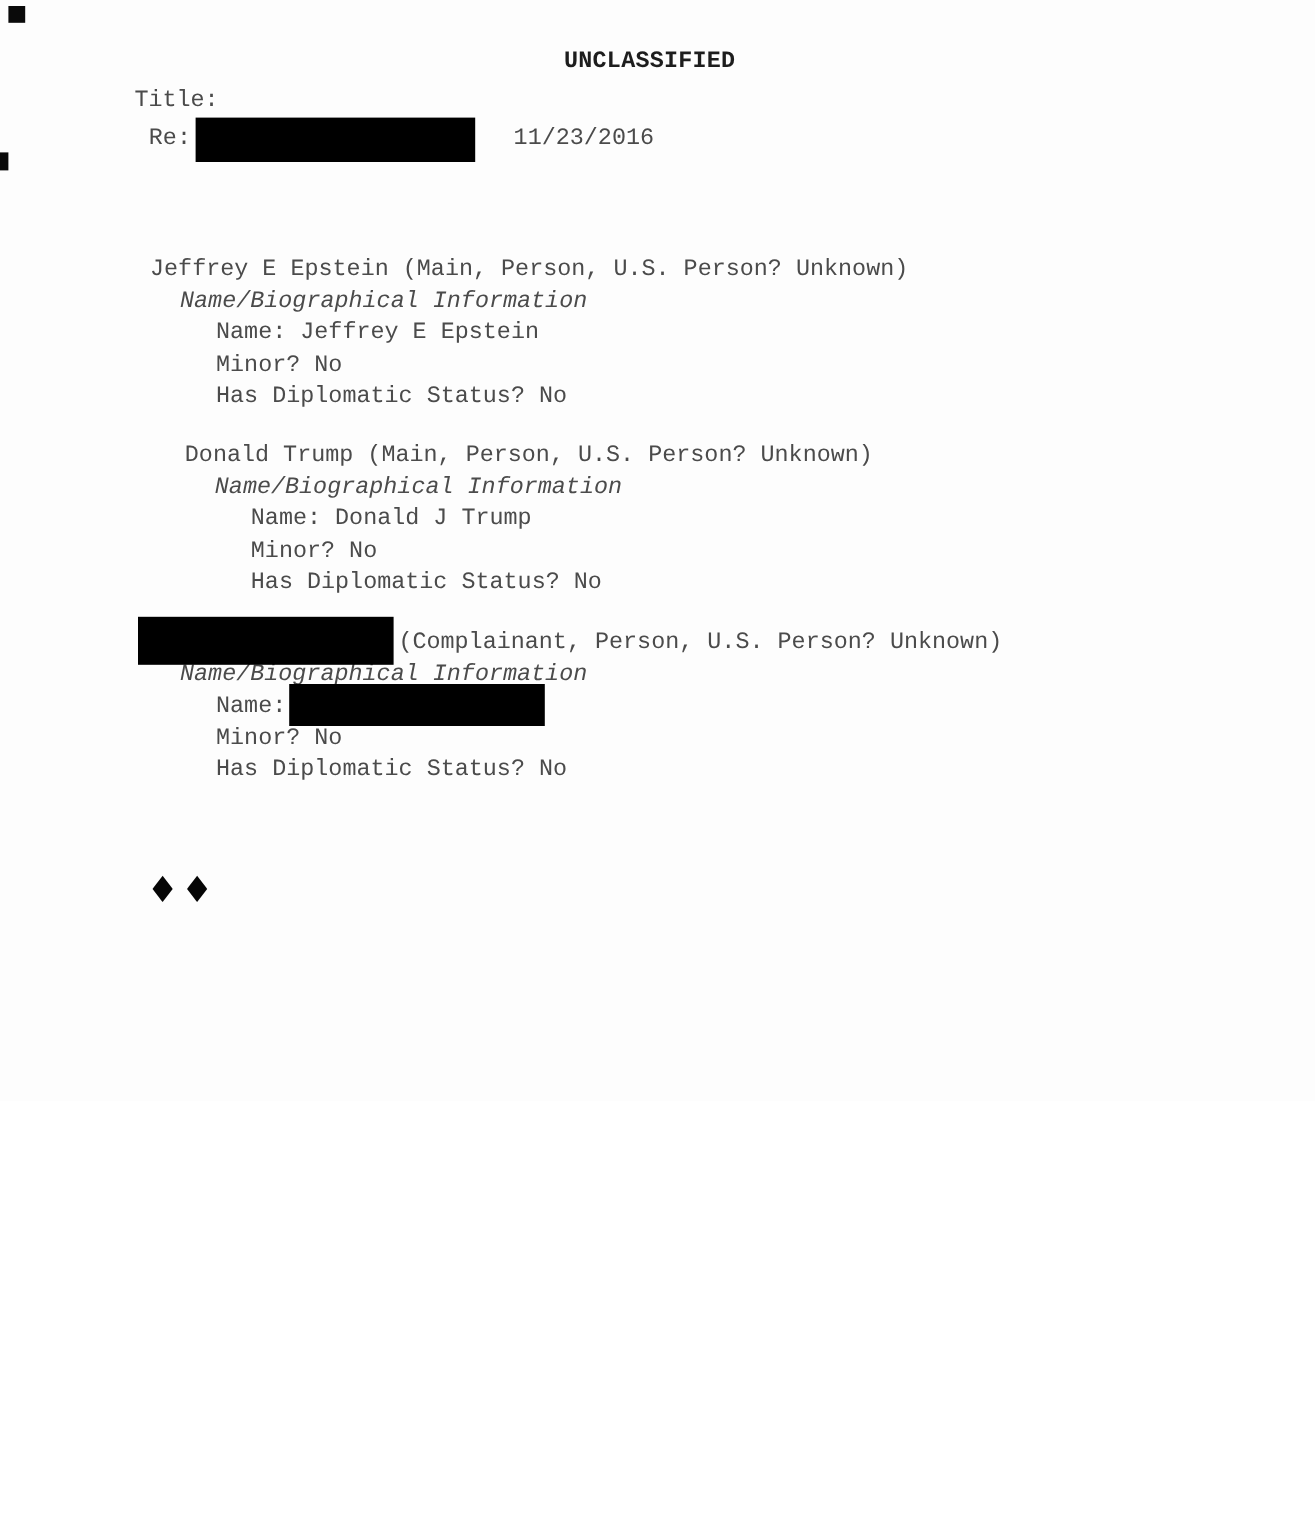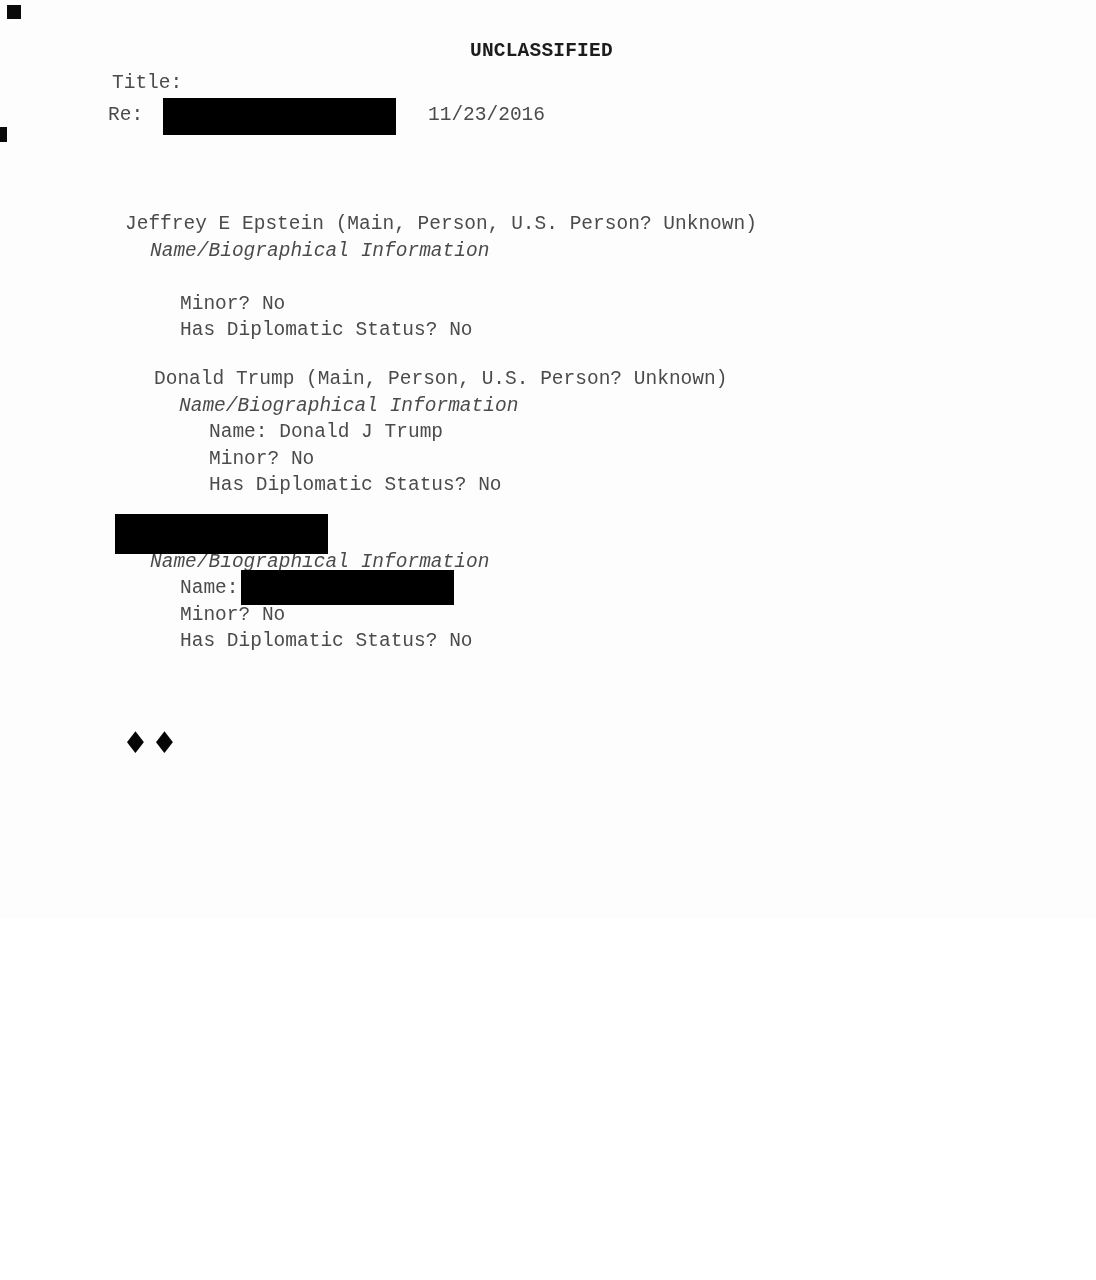--- a/index.html
+++ b/index.html
@@ -68,40 +68,42 @@
 
 <div class="page">
 
   <div class="artifact" style="left:7px; top:5px; width:14px; height:14px;"></div>
   <div class="artifact" style="left:0px; top:127px; width:7px; height:15px;"></div>
 
   <div class="line classification" style="left:470px; top:40px;">UNCLASSIFIED</div>
 
   <div class="line" style="left:112px; top:72px;">Title:</div>
 
-  <div class="line" style="left:108px; top:104px;">Re:</div>
+  <div class="line" style="left:124px; top:104px;">Re:</div>
   <div class="redact" style="left:163px; top:98px; width:233px; height:37px;"></div>
   <div class="line" style="left:400px; top:104px;margin-left:28px;">11/23/2016</div>
 
   <div id="entities">
       <div class="entity-section" style="top: 213px; text-decoration: underline;">
         <div class="line" style="left: 125px; top: 0px;">Jeffrey E Epstein (Main, Person, U.S. Person? Unknown)</div>
         <div class="line sub" style="left: 150px; top: 27px;">Name/Biographical Information</div>
+        <div class="line" style="left: 180px; top: 53px;">Name: Jeffrey E Epstein</div>
         <div class="line" style="left: 180px; top: 80px;">Minor? No</div>
         <div class="line" style="left: 180px; top: 106px;">Has Diplomatic Status? No</div>
       </div>
       <div class="entity-section" style="top: 368px; margin-left: 29px;">
         <div class="line" style="left: 125px; top: 0px;">Donald Trump (Main, Person, U.S. Person? Unknown)</div>
         <div class="line sub" style="left: 150px; top: 27px;">Name/Biographical Information</div>
         <div class="line" style="left: 180px; top: 53px; text-align: right;">Name: Donald J Trump</div>
         <div class="line" style="left: 180px; top: 80px;">Minor? No</div>
         <div class="line" style="left: 180px; top: 106px;">Has Diplomatic Status? No</div>
       </div>
       <div class="entity-section" style="top: 524px;">
         <div class="redact" style="left: 115px; top: -10px; width: 213px; height: 40px;"></div>
+        <div class="line" style="left: 332px; top: 0px;">(Complainant, Person, U.S. Person? Unknown)</div>
         <div class="line sub" style="left: 150px; top: 27px;">Name/Biographical Information</div>
         <div class="line" style="left: 180px; top: 53px; text-align: right;">Name:</div>
         <div class="redact" style="left: 241px; top: 46px; width: 213px; height: 35px;"></div>
         <div class="line" style="left: 180px; top: 80px;">Minor? No</div>
         <div class="line" style="left: 180px; top: 106px;">Has Diplomatic Status? No</div>
       </div>
     </div>
 
   <div class="diamonds" style="left:122px; top:728px;">♦♦</div>
 

